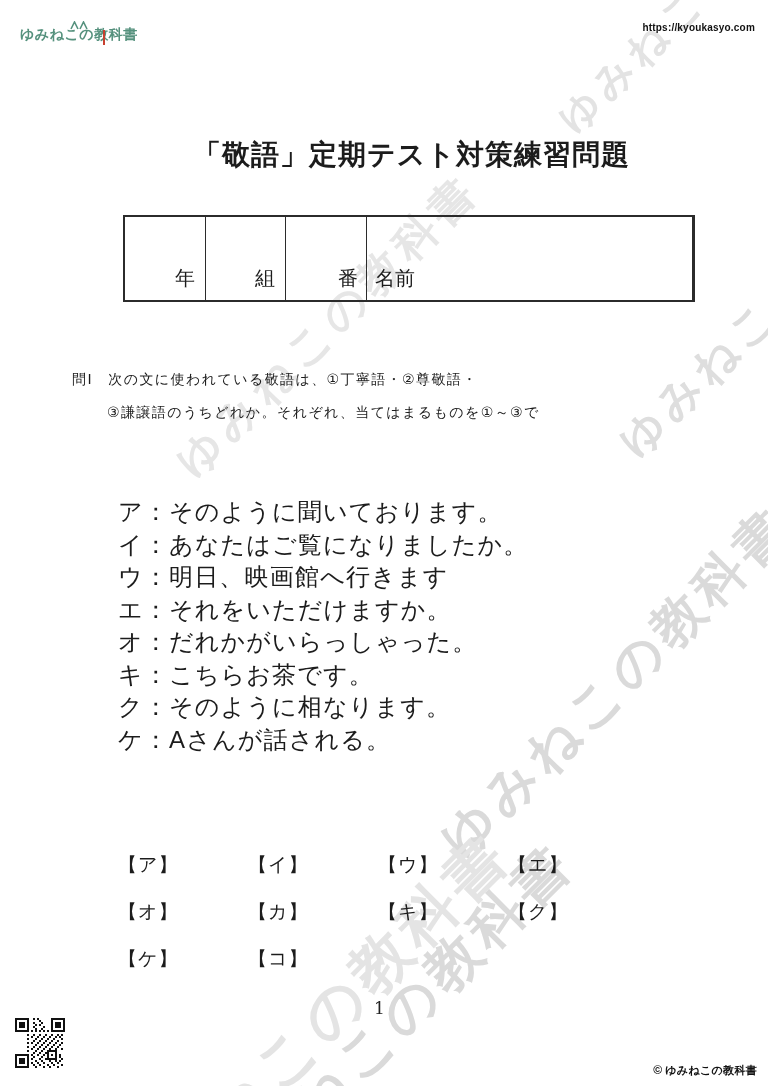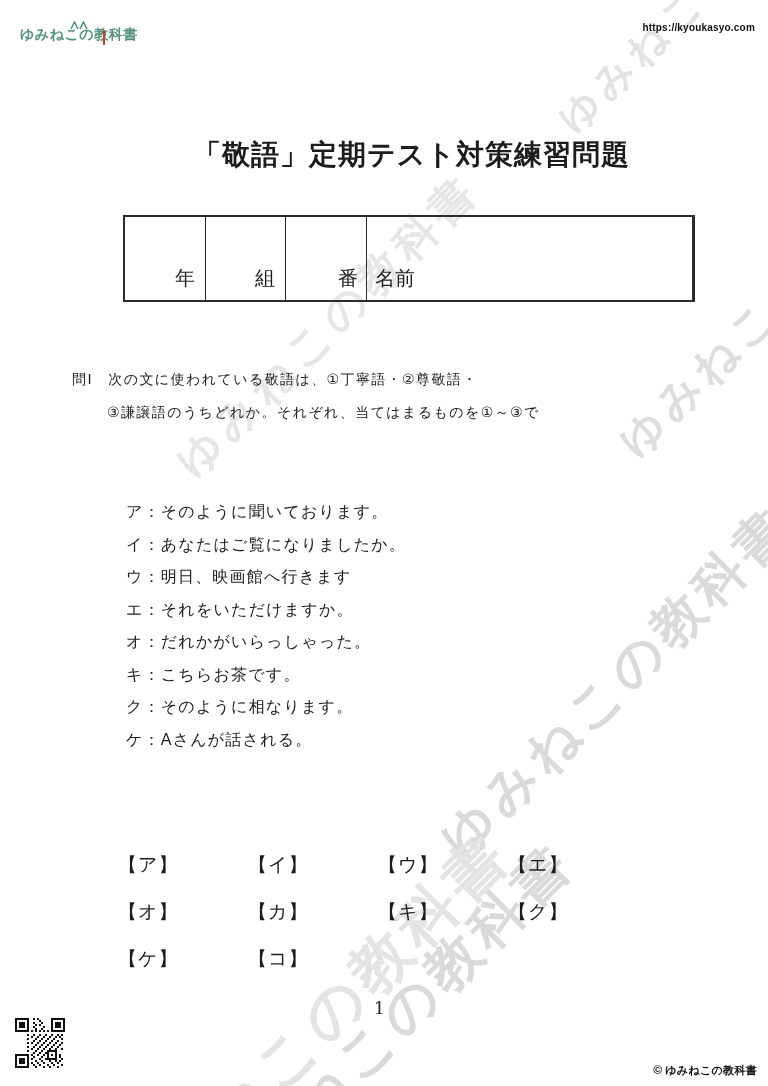--- a/index.html
+++ b/index.html
@@ -75,22 +75,22 @@
   
   .question{
     position:absolute;left:72px;top:363px;
     font-size:14px;line-height:32.5px;
     letter-spacing:1.4px;
     z-index:2;
   }
   .question .q-indent{padding-left:35px;}
   
   .items{
-    position:absolute;left:126px;top:496px;
-    font-size:16px;line-height:32.5px;
+    position:absolute;left:118px;top:496px;
+    font-size:24px;line-height:32.5px;
     letter-spacing:1.2px;
     z-index:2;
   }
   
   .answers{
     position:absolute;left:118px;top:854px;
     display:grid;
     grid-template-columns:repeat(4,130px);
     row-gap:25px;
     font-size:19px;line-height:22px;

